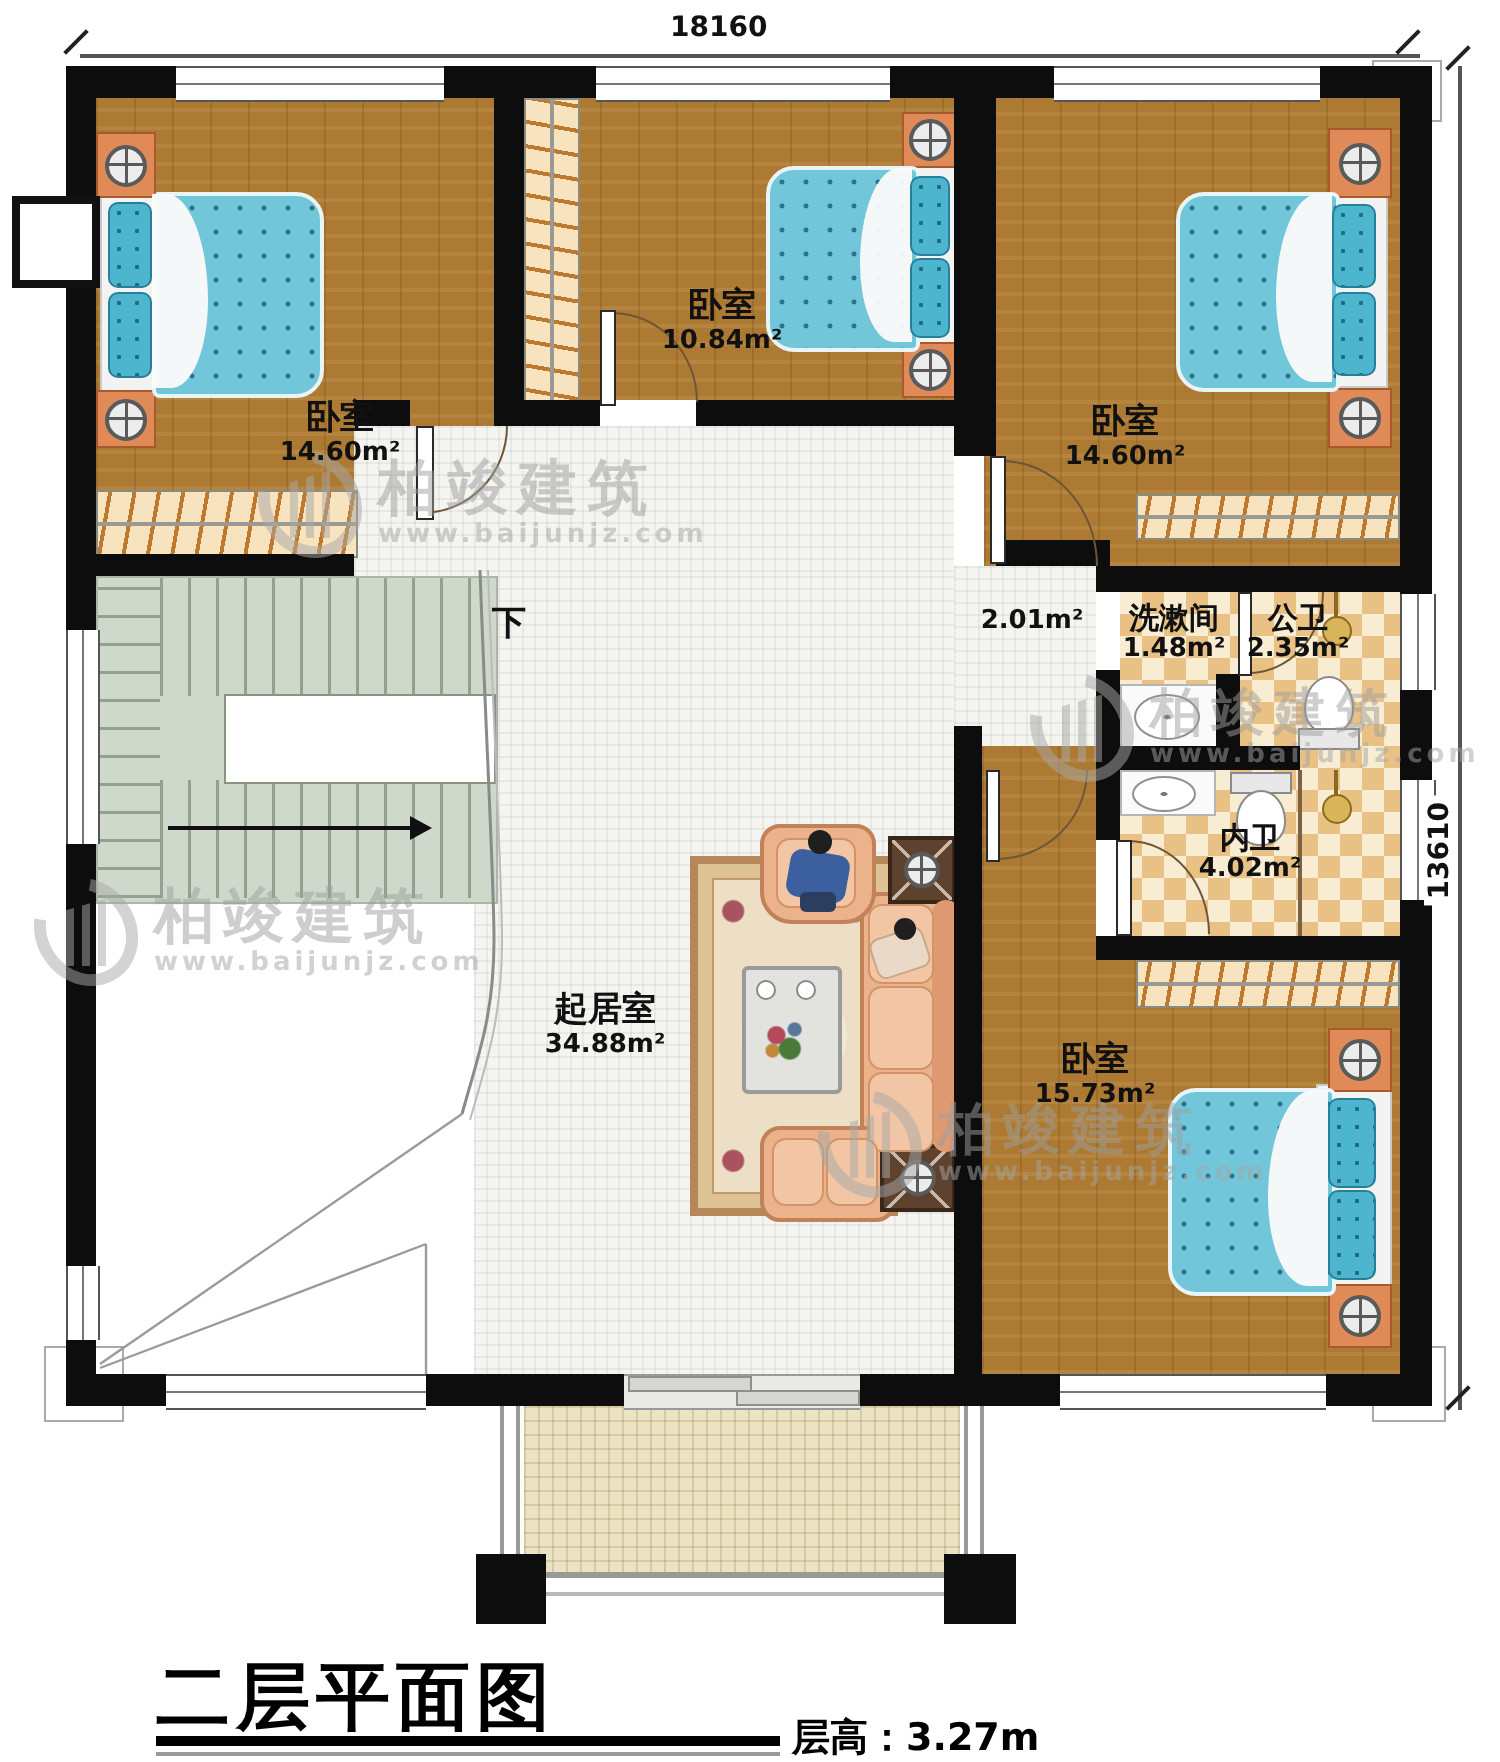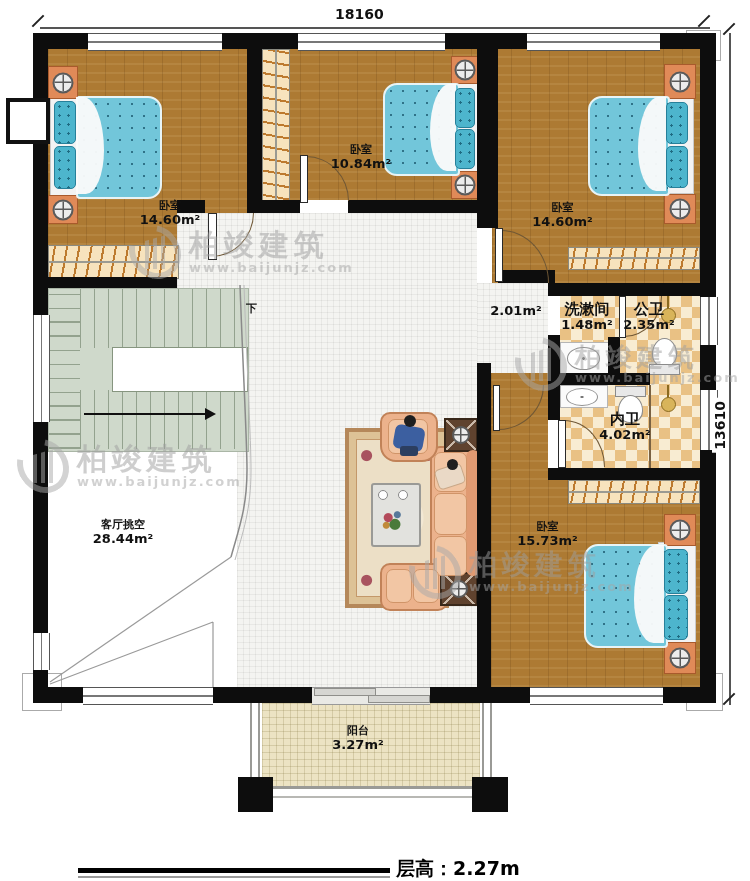--- a/index.html
+++ b/index.html
@@ -50,21 +50,21 @@
   .sidetable .lamp{width:14px;height:14px;}
   .ctable{background:#e2e2de;border:2px solid #9a9a96;border-radius:3px;z-index:24;}
   .flower{z-index:25;background-image:radial-gradient(circle at 30% 40%,#b34a5a 4px,transparent 5px),radial-gradient(circle at 68% 28%,#56789a 3px,transparent 4px),radial-gradient(circle at 58% 68%,#4a7a3a 5px,transparent 6px),radial-gradient(circle at 22% 72%,#c08a3a 3px,transparent 4px);}
   .cup{background:#fff;border:1px solid #888;border-radius:50%;z-index:25;}
   .head{background:#1f1f1f;border-radius:50%;z-index:27;}
   .bodyblue{background:#3c5fa0;border-radius:6px;z-index:26;transform:rotate(10deg);}
   .legs{background:#2c3e60;border-radius:3px;z-index:26;}
   .bodytan{background:#ead9c6;border:1px solid #c9a888;border-radius:5px;z-index:26;transform:rotate(-18deg);}
   
   .rlabel{position:absolute;display:flex;flex-direction:column;align-items:center;z-index:50;color:#111;font-weight:bold;line-height:1.15;white-space:nowrap;}
-  .rname{font-size:11px;font-family:Liberation Mono, monospace;}
+  .rname{font-size:17px;}
   .rname-s{font-size:15px;}
   .rarea{font-size:13px;}
   .dimtext{position:absolute;font-size:14px;font-weight:bold;color:#111;z-index:50;background:#fff;padding:0 3px;}
   .dimline{background:#555;z-index:6;}
   .tick{width:16px;height:2px;background:#222;transform:rotate(-45deg);z-index:7;}
   .extbox{background:#fff;border:1.5px solid #aaa;z-index:5;}
   .flue{background:#fff;border:4px solid #111;z-index:31;}
   
   .wm{position:absolute;display:flex;align-items:center;gap:9px;z-index:40;opacity:.5;pointer-events:none;}
   .wm-logo{position:relative;width:50px;height:56px;}
@@ -288,42 +288,38 @@
     <span class="rarea">10.84m²</span>
   </div>
   <div class="rlabel" style="left:515px;top:202px;width:95px">
     <span class="rname">卧室</span>
     <span class="rarea">14.60m²</span>
   </div>
   <div class="rlabel" style="left:500px;top:521px;width:95px">
     <span class="rname">卧室</span>
     <span class="rarea">15.73m²</span>
   </div>
-  <div class="rlabel" style="left:70px;top:519px;width:106px">
-    <span class="rname">客厅挑空</span>
-    <span class="rarea">28.44m²</span>
+  <div class="rlabel" style="left:255px;top:496px;width:95px">
+    <span class="rname">起居室</span>
+    <span class="rarea">34.88m²</span>
   </div>
   <div class="rlabel" style="left:480px;top:304px;width:72px">
     <span class="rarea">2.01m²</span>
   </div>
   <div class="rlabel" style="left:550px;top:301px;width:74px">
     <span class="rname-s">洗漱间</span>
     <span class="rarea">1.48m²</span>
   </div>
   <div class="rlabel" style="left:614px;top:301px;width:70px">
     <span class="rname-s">公卫</span>
     <span class="rarea">2.35m²</span>
   </div>
   <div class="rlabel" style="left:589px;top:411px;width:72px">
     <span class="rname-s">内卫</span>
     <span class="rarea">4.02m²</span>
-  </div>
-  <div class="rlabel" style="left:310px;top:725px;width:96px">
-    <span class="rname">阳台</span>
-    <span class="rarea">3.27m²</span>
   </div>
   <div class="rlabel" style="left:246px;top:303px">
     <span class="rname">下</span>
   </div>
 
   <div class="wm" style="left:130px;top:224px">
     <div class="wm-logo"></div>
     <div class="wm-text">
       <span class="wm-brand">柏竣建筑</span>
       <span class="wm-url">www.baijunjz.com</span>
@@ -344,19 +340,20 @@
     </div>
   </div>
   <div class="wm" style="left:410px;top:544px">
     <div class="wm-logo"></div>
     <div class="wm-text">
       <span class="wm-brand" style="font-size:28px">柏竣建筑</span>
       <span class="wm-url">www.baijunjz.com</span>
     </div>
   </div>
 
+  <div class="tb-title">二层平面图</div>
   <div class="tb-rule1"></div>
   <div class="tb-rule2"></div>
   <div class="tb-line2">
-    <span>层高：</span><span>2.27m</span>
+    <span>层高：</span><span>3.27m</span>
   </div>
 
 </div>
 
 </body></html>

